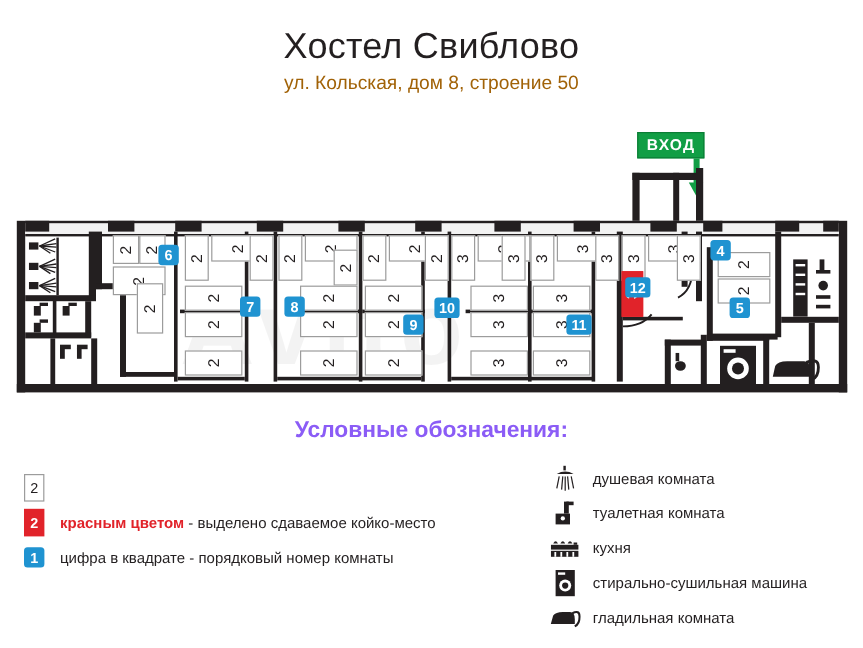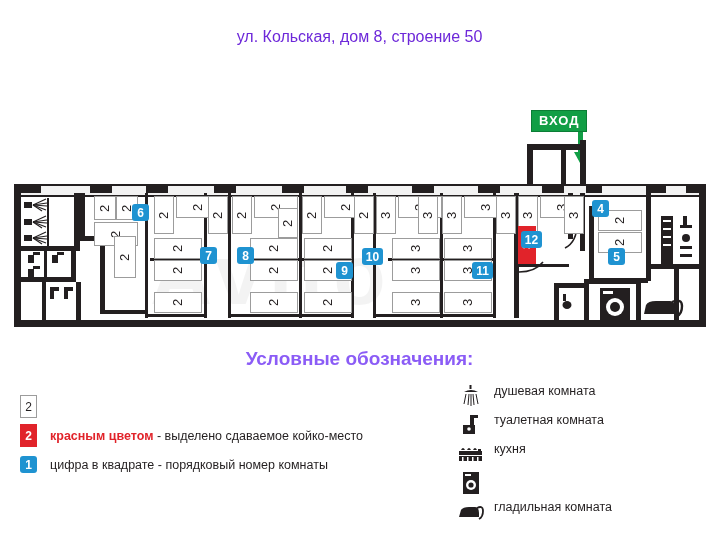--- a/index.html
+++ b/index.html
@@ -2,21 +2,21 @@
 <html><head>
 <meta charset="utf-8">
 <style>
   html,body{margin:0;padding:0;background:#ffffff;}
   body{width:719px;height:540px;position:relative;overflow:hidden;
        font-family:"Liberation Sans","DejaVu Sans",sans-serif;color:#231f20;}
 
   
   #title-block{position:absolute;left:0;top:22px;width:719px;text-align:center;}
   #title-main{font-size:30px;font-weight:400;letter-spacing:.2px;color:#231f20;line-height:1.1;}
-  #title-sub{font-size:16px;font-weight:400;color:#6d28d9;margin-top:6px;}
+  #title-sub{font-size:16px;font-weight:400;color:#a16207;margin-top:6px;}
 
   
   #watermark{position:absolute;left:150px;top:225px;width:420px;height:120px;
              font-size:86px;font-weight:700;color:#000;opacity:.045;
              letter-spacing:6px;pointer-events:none;user-select:none;}
 
   
   #plan{position:absolute;left:14px;top:184px;width:692px;height:143px;}
 
   .wall{position:absolute;background:#231f20;}
@@ -58,29 +58,30 @@
   .lrow{position:relative;height:29px;display:flex;align-items:center;}
   .lsym{width:17px;height:23px;flex:0 0 17px;display:flex;align-items:center;justify-content:center;
         font-size:12px;margin-right:13px;box-sizing:border-box;}
   .lsym.outline{border:1.3px solid #9c9c9c;background:#fff;color:#231f20;}
   .lsym.red{background:#e1232a;color:#fff;font-weight:600;}
   .lsym.blue{background:#1f93d1;color:#fff;font-weight:700;border-radius:3px;height:17px;}
   .ltext{font-size:12.5px;color:#231f20;}
   .ltext .accent{color:#e1232a;font-weight:700;}
 
   #legend-right{position:absolute;left:458px;top:384px;width:250px;}
-  .rrow{position:relative;height:29px;display:flex;align-items:flex-start;}
+  .rrow{position:relative;height:29px;display:flex;align-items:center;}
   .ricon{width:26px;height:24px;flex:0 0 26px;margin-right:10px;
          display:flex;align-items:center;justify-content:center;}
   .rtext{font-size:12.5px;color:#231f20;}
 </style>
 </head>
 <body>
 
 <div id="title-block">
+  <div id="title-main">Хостел Свиблово</div>
   <div id="title-sub">ул. Кольская, дом 8, строение 50</div>
 </div>
 
 <div id="watermark">Avito</div>
 
 <div id="entrance">
   <div id="entrance-label">ВХОД</div>
   <div id="entrance-arrow">
     <div class="stem"></div>
       <div class="head"></div>
@@ -456,20 +457,21 @@
   </div>
   <div class="rrow">
     <div class="ricon">
       <svg width="18" height="22" viewBox="0 0 18 22">
         <rect x="1" y="0" width="16" height="22" fill="#231f20"></rect>
         <rect x="3" y="2" width="6" height="2" fill="#fff"></rect>
         <circle cx="9" cy="13" r="5" fill="#fff"></circle>
           <circle cx="9" cy="13" r="2.6" fill="#231f20"></circle>
       </svg>
     </div>
+    <div class="rtext">стирально-сушильная машина</div>
   </div>
   <div class="rrow">
     <div class="ricon">
       <svg width="26" height="20" viewBox="0 0 26 20">
         <path d="M1 15 L3 8 Q5 5 11 5 L17 5 Q21 5 21 11 L21 15 Z" fill="#231f20"></path>
         <path d="M19 6 Q25 3 25 9 Q25 15 21 17" stroke="#231f20" stroke-width="1.8" fill="none"></path>
       </svg>
     </div>
     <div class="rtext">гладильная комната</div>
   </div>

